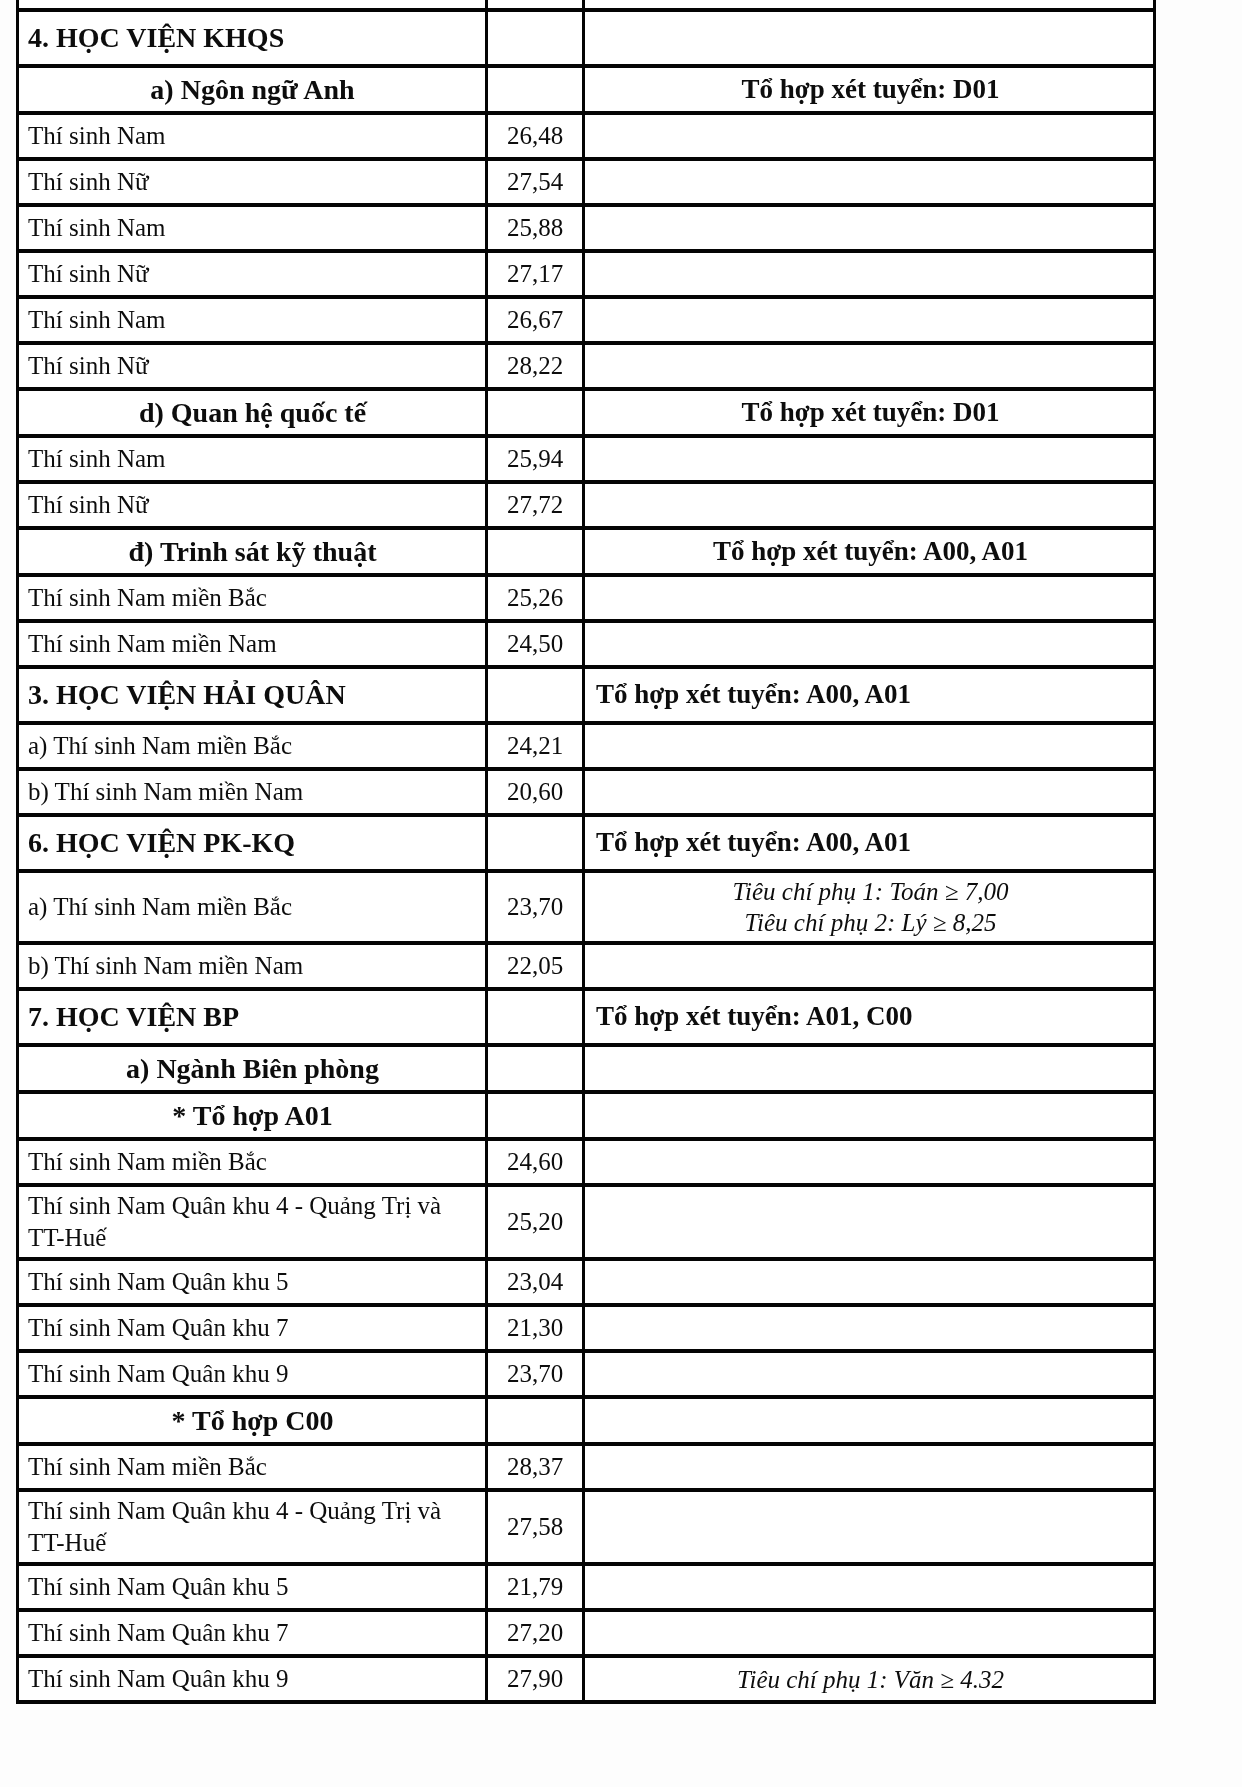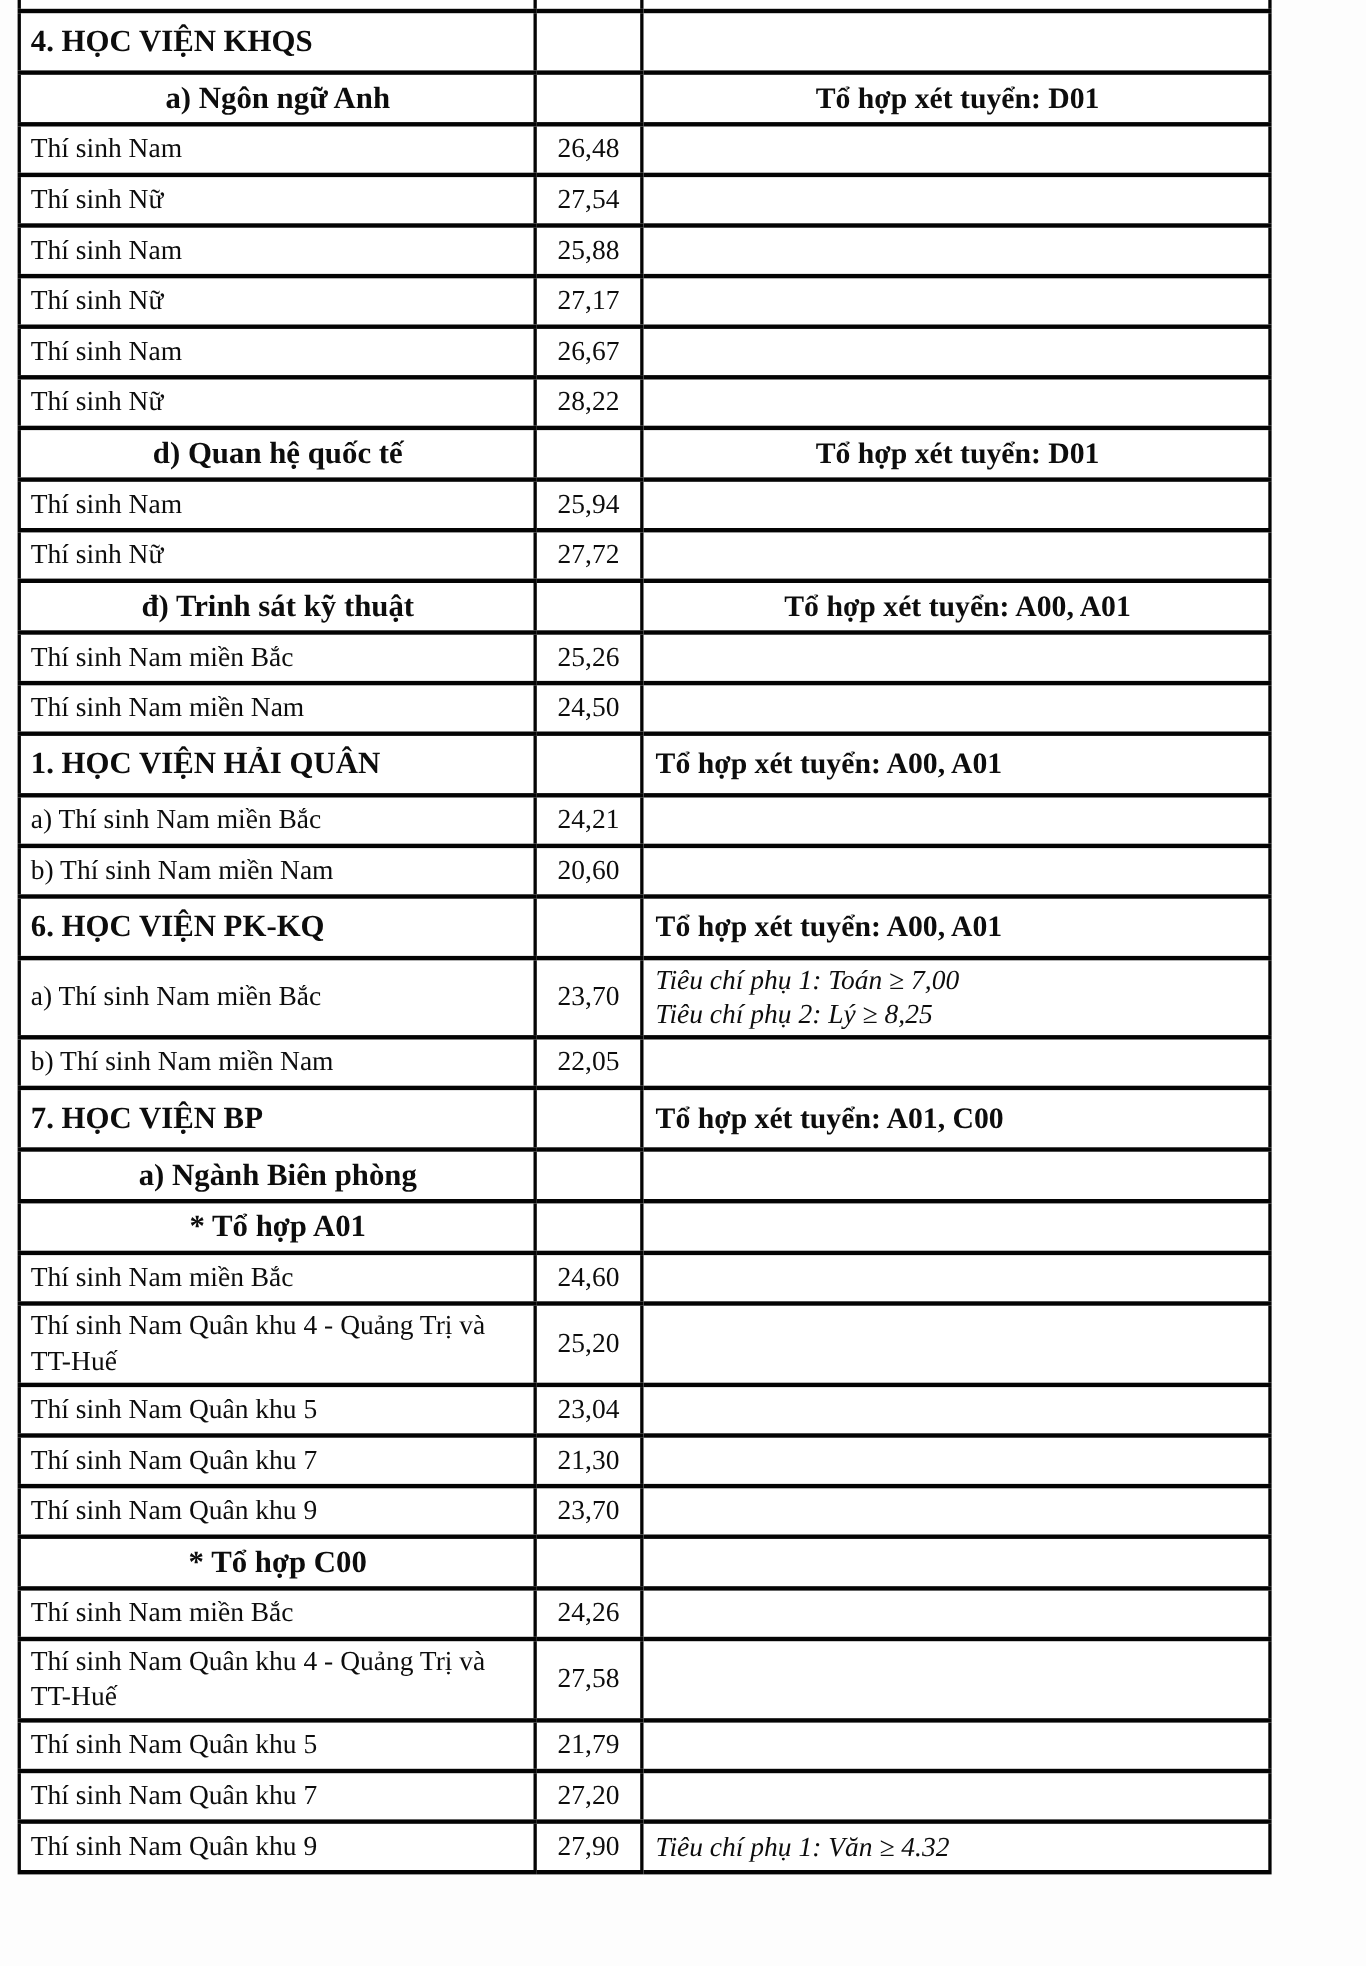--- a/index.html
+++ b/index.html
@@ -65,20 +65,21 @@
     font-weight: bold;
     font-size: 28px;
   }
   tr.row-section .cell-note,
   tr.row-sub .cell-note {
     font-weight: bold;
     font-size: 27px;
   }
   tr.row-item .cell-note {
     font-style: italic;
+    text-align: center;
   }
   .note-line {
     white-space: nowrap;
   }
 </style>
 </head>
 <body>
 
 <div class="table-wrap">
   <table class="score-table">
@@ -163,21 +164,21 @@
     <td class="cell-label">Thí sinh Nam miền Bắc</td>
     <td class="cell-score">25,26</td>
     <td class="cell-note"></td>
   </tr>
         <tr class="row-item">
     <td class="cell-label">Thí sinh Nam miền Nam</td>
     <td class="cell-score">24,50</td>
     <td class="cell-note"></td>
   </tr>
         <tr class="row-section">
-    <td class="cell-label">1. HỌC VIỆN HẢI QUÂN</td>
+    <td class="cell-label">3. HỌC VIỆN HẢI QUÂN</td>
     <td class="cell-score"></td>
     <td class="cell-note">
             <div class="note-line">Tổ hợp xét tuyển: A00, A01</div>
           </td>
   </tr>
         <tr class="row-item">
     <td class="cell-label">a) Thí sinh Nam miền Bắc</td>
     <td class="cell-score">24,21</td>
     <td class="cell-note"></td>
   </tr>
@@ -248,21 +249,21 @@
     <td class="cell-score">23,70</td>
     <td class="cell-note"></td>
   </tr>
         <tr class="row-sub">
     <td class="cell-label">* Tổ hợp C00</td>
     <td class="cell-score"></td>
     <td class="cell-note"></td>
   </tr>
         <tr class="row-item">
     <td class="cell-label">Thí sinh Nam miền Bắc</td>
-    <td class="cell-score">24,26</td>
+    <td class="cell-score">28,37</td>
     <td class="cell-note"></td>
   </tr>
         <tr class="row-item">
     <td class="cell-label">Thí sinh Nam Quân khu 4 - Quảng Trị và TT-Huế</td>
     <td class="cell-score">27,58</td>
     <td class="cell-note"></td>
   </tr>
         <tr class="row-item">
     <td class="cell-label">Thí sinh Nam Quân khu 5</td>
     <td class="cell-score">21,79</td>

